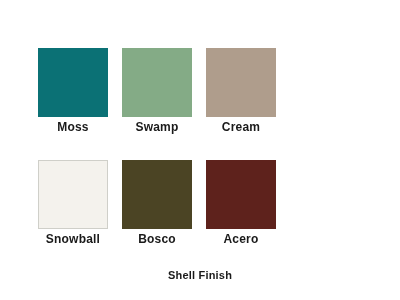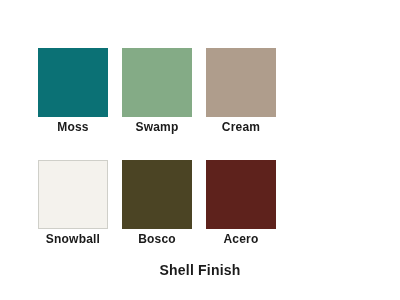--- a/index.html
+++ b/index.html
@@ -54,23 +54,23 @@
     color: #1a1a1a;
     text-align: center;
     letter-spacing: 0.2px;
     line-height: 11px;
     white-space: nowrap;
   }
   .caption {
     position: absolute;
     left: 0;
     right: 0;
-    top: 262px;
+    top: 269px;
     text-align: center;
-    font-size: 14px;
+    font-size: 11px;
     font-weight: bold;
     color: #1a1a1a;
     letter-spacing: 0.2px;
   }
 </style>
 </head>
 <body style="background-color: rgb(255, 255, 255);">
 
 <div class="board">
 

